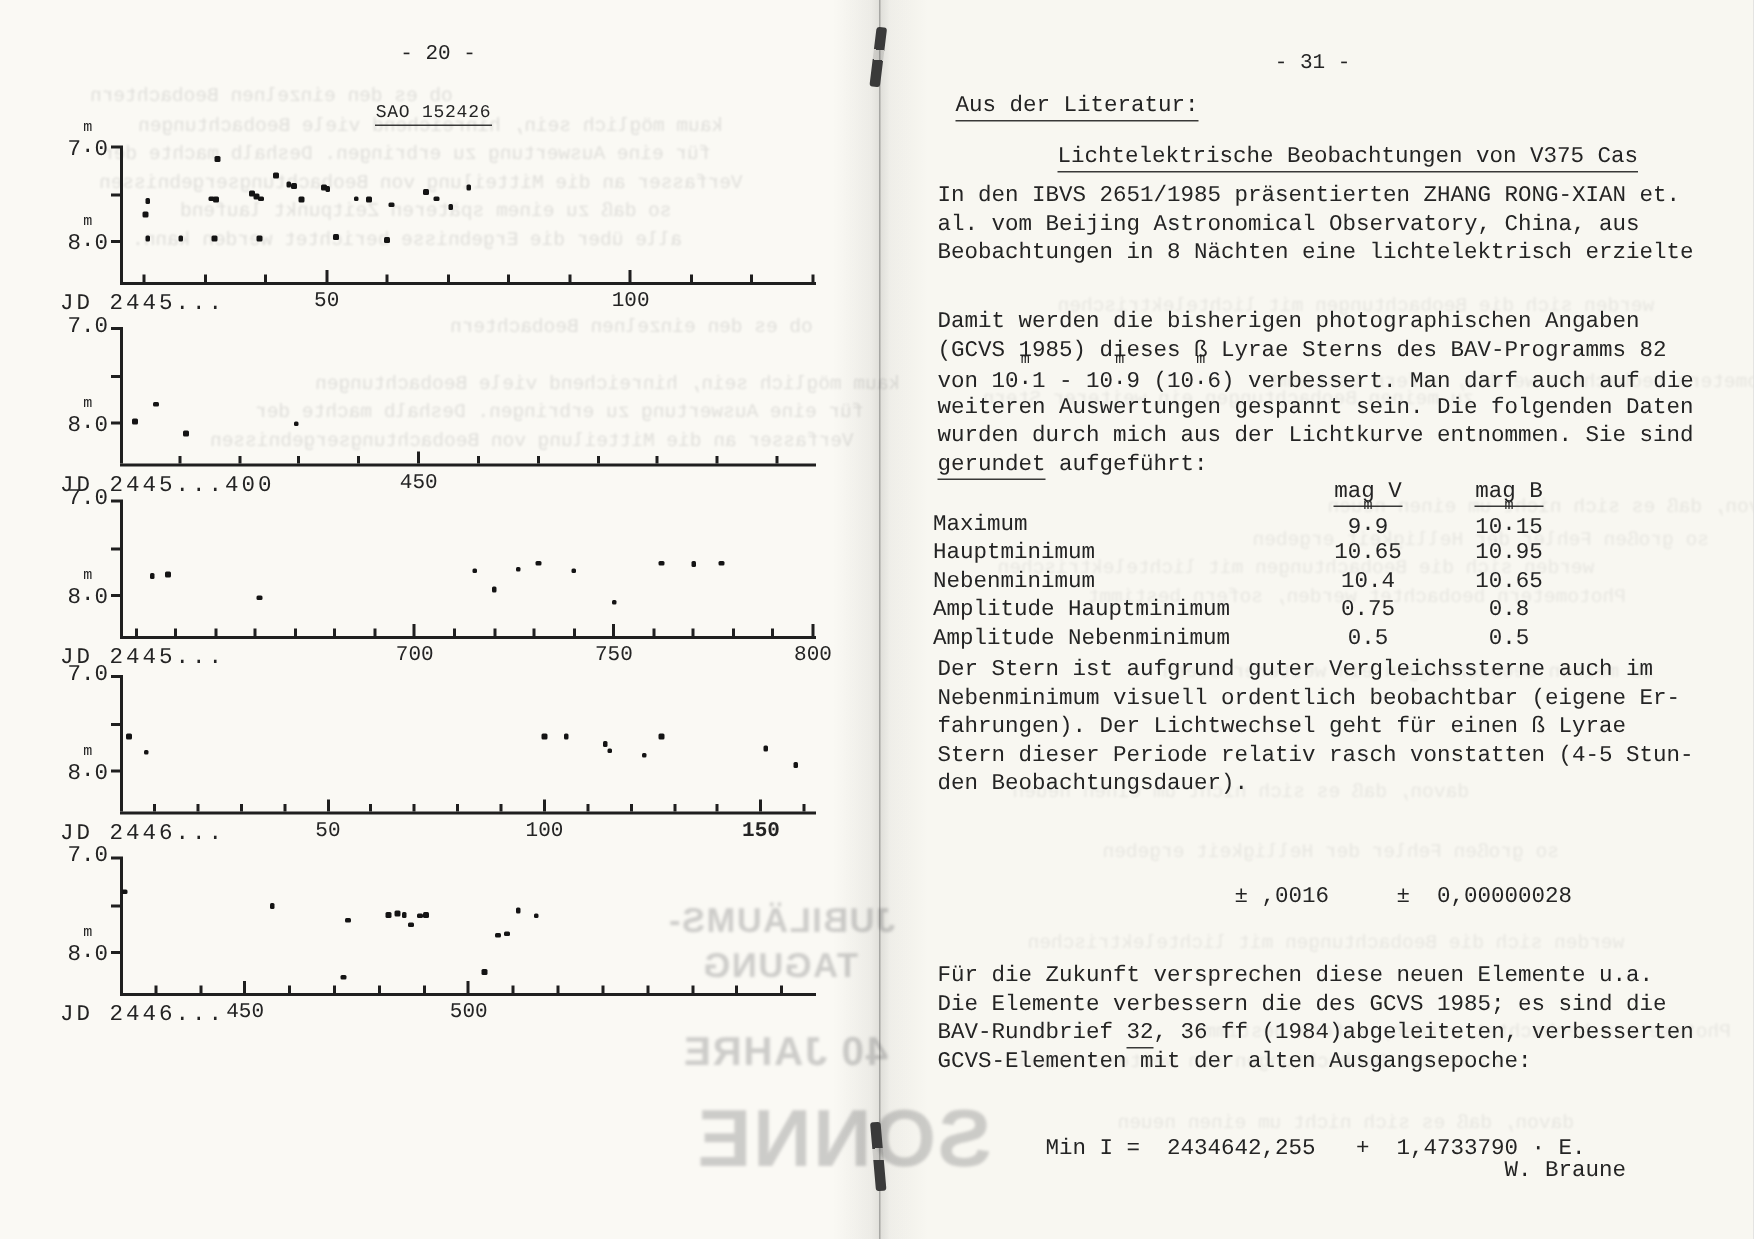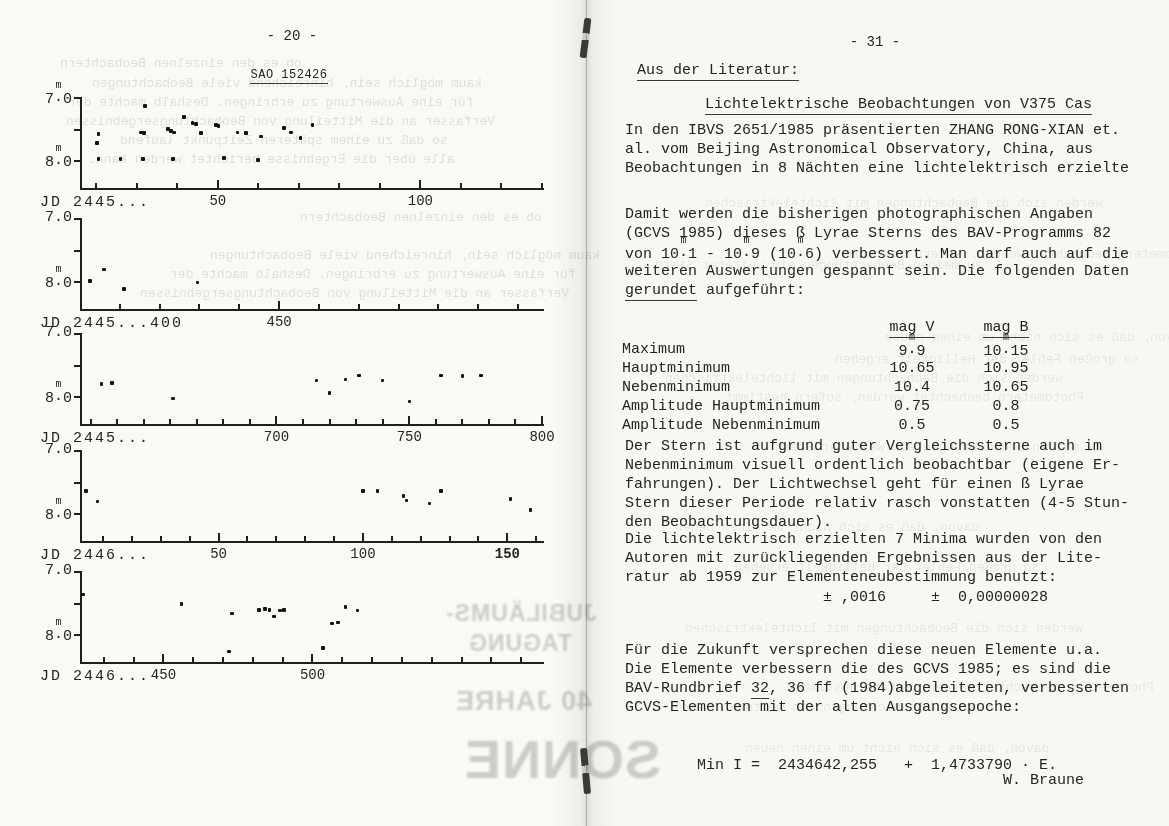--- a/index.html
+++ b/index.html
@@ -318,20 +318,21 @@
     <div class="block rblock" id="para1">
         <div class="tline">In den IBVS 2651/1985 präsentierten ZHANG RONG-XIAN et.</div>
         <div class="tline">al. vom Beijing Astronomical Observatory, China, aus</div>
         <div class="tline">Beobachtungen in 8 Nächten eine lichtelektrisch erzielte</div>
       </div>
     <div class="block rblock" id="para2">
         <div class="tline">Damit werden die bisherigen photographischen Angaben</div>
         <div class="tline">(GCVS 1985) dieses ß Lyrae Sterns des BAV-Programms 82</div>
         <div class="tline">von 10<span class="magdot"><span class="mm">m</span><span class="md">.</span></span>1 - 10<span class="magdot"><span class="mm">m</span><span class="md">.</span></span>9 (10<span class="magdot"><span class="mm">m</span><span class="md">.</span></span>6) verbessert. Man darf auch auf die</div>
         <div class="tline">weiteren Auswertungen gespannt sein. Die folgenden Daten</div>
+        <div class="tline">wurden durch mich aus der Lichtkurve entnommen. Sie sind</div>
         <div class="tline"><span class="uline">gerundet</span> aufgeführt:</div>
       </div>
 
     <div class="block rblock" id="vtable">
         <div class="trow thead">
           <div class="tv"><span class="uline">mag V</span></div>
           <div class="tb"><span class="uline">mag B</span></div>
         </div>
         <div class="trow">
           <div class="tlabel">Maximum</div>
@@ -360,25 +361,20 @@
         </div>
       </div>
 
     <div class="block rblock" id="para3">
         <div class="tline">Der Stern ist aufgrund guter Vergleichssterne auch im</div>
         <div class="tline">Nebenminimum visuell ordentlich beobachtbar (eigene Er-</div>
         <div class="tline">fahrungen). Der Lichtwechsel geht für einen ß Lyrae</div>
         <div class="tline">Stern dieser Periode relativ rasch vonstatten (4-5 Stun-</div>
         <div class="tline">den Beobachtungsdauer).</div>
       </div>
-    <div class="block rblock" id="para4">
-        <div class="tline">Die lichtelektrisch erzielten 7 Minima wurden von den</div>
-        <div class="tline">Autoren mit zurückliegenden Ergebnissen aus der Lite-</div>
-        <div class="tline">ratur ab 1959 zur Elementeneubestimmung benutzt:</div>
-      </div>
     <div class="block rblock" id="formula1">
         <div class="tline">                      ± ,0016     ±  0,00000028</div>
       </div>
     <div class="block rblock" id="para5">
         <div class="tline">Für die Zukunft versprechen diese neuen Elemente u.a.</div>
         <div class="tline">Die Elemente verbessern die des GCVS 1985; es sind die</div>
         <div class="tline">BAV-Rundbrief <span class="uline">32</span>, 36 ff (1984)abgeleiteten, verbesserten</div>
         <div class="tline">GCVS-Elementen mit der alten Ausgangsepoche:</div>
       </div>
     <div class="block rblock" id="formula2">

